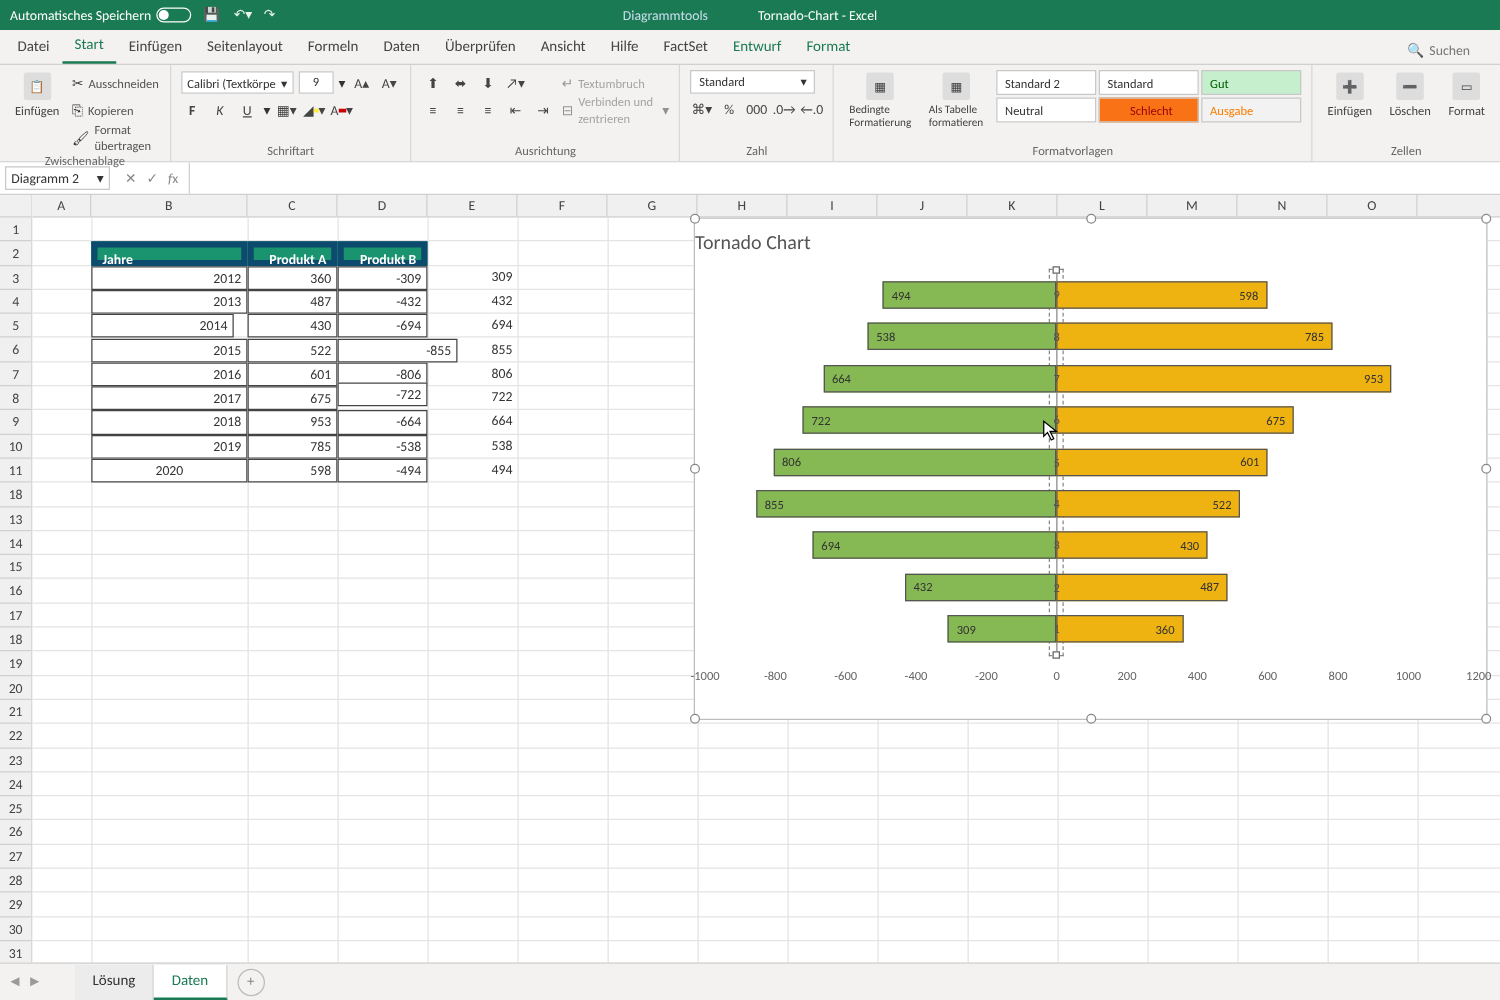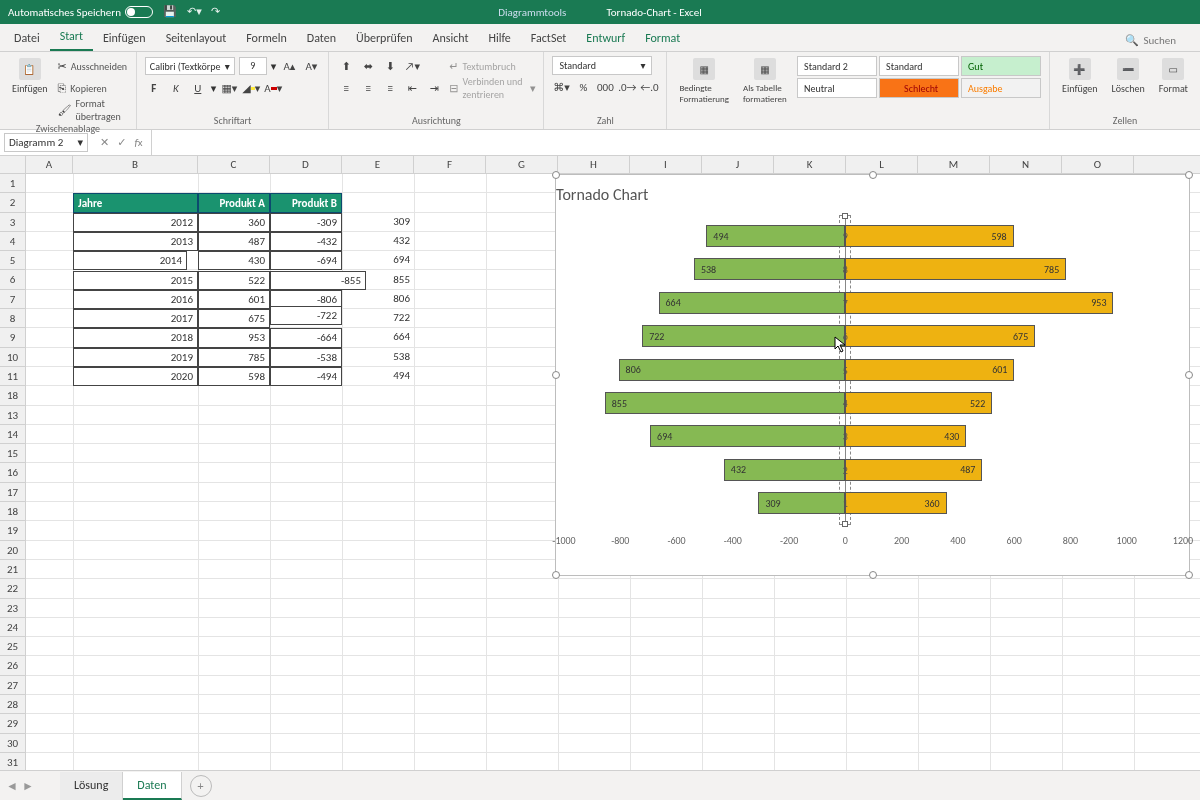--- a/index.html
+++ b/index.html
@@ -58,21 +58,21 @@
   .colhdrs { height:18px; display:flex; background:#f0f0f0; border-bottom:1px solid #d0d0d0;}
   .ch { border-right:1px solid #d0d0d0; text-align:center; font-size:11px; line-height:18px; color:#444;}
   .corner { height:18px; background:#f0f0f0; border-bottom:1px solid #d0d0d0;}
   .rh { height:19.3px; border-bottom:1px solid #d0d0d0; text-align:center; font-size:11px; line-height:19px; color:#444;}
   .cells { position:absolute; left:0; top:18px; right:0; bottom:0;}
   .gridlines-h { position:absolute; left:0; right:0; border-bottom:1px solid #e4e4e4; height:19.3px;}
   .gridlines-v { position:absolute; top:0; bottom:0; border-right:1px solid #e4e4e4;}
 
   
   .table-title { position:absolute; left:69px; top:0; width:338px; height:19.3px; background:#1a936f; color:#fff; font-weight:700; text-align:center; line-height:19px; font-size:13px; border:1px solid #444;}
-  .table-hdr { position:absolute; top:19.3px; height:19.3px; background:#1a936f; color:#fff; padding:0 4px; line-height:19px; font-size:11px; font-weight:600; border:1px solid #0c4a6e;}
+  .table-hdr { position:absolute; top:19.3px; height:19.3px; background:#1a936f; color:#fff; padding:0 4px; line-height:19px; font-size:11px; font-weight:600; border:5px solid #0c4a6e;}
   .cell { position:absolute; height:19.3px; border:1px solid #444; padding:0 4px; line-height:18px; font-size:11px; background:#fff;}
   .cell.r { text-align:right;}
   .plain-cell { position:absolute; height:19.3px; padding:0 4px; line-height:18px; font-size:11px; text-align:right;}
 
   
   .chart-obj { position:absolute; background:#fff; border:1px solid #bdbdbd; }
   .chart-title { text-align:left; font-size:16px; color:#555; margin-top:10px; }
   .plot { position:absolute; left:8px; right:8px; top:40px; bottom:50px;}
   .bar-row { position:absolute; left:0; right:0; height:22px; }
   .bar-seg { position:absolute; top:0; height:22px; border:1px solid #555; font-size:10px; display:flex; align-items:center; padding:0 6px;}
@@ -237,20 +237,21 @@
         </div>
       <div class="style-grid" id="style-grid">
           <div class="style-cell ">Standard 2</div>
           <div class="style-cell ">Standard</div>
           <div class="style-cell style-good">Gut</div>
           <div class="style-cell ">Neutral</div>
           <div class="style-cell style-bad">Schlecht</div>
           <div class="style-cell style-calc">Ausgabe</div>
         </div>
     </div>
+    <div class="group-label">Formatvorlagen</div>
   </div>
   <div class="group" style="border-right:none">
     <div class="group-content">
       <div class="big-btn">
           <span class="ico">➕</span>
           <span>Einfügen</span>
         </div>
       <div class="big-btn">
           <span class="ico">➖</span>
           <span>Löschen</span>
@@ -407,21 +408,21 @@
         <div class="cell r" style="left: 244px; top: 132px; width: 72px;">-722</div>
         <div class="plain-cell" style="left: 316px; top: 135.1px; width: 72px;">722</div>
         <div class="cell r" style="left: 47px; top: 154.4px; width: 125px;">2018</div>
         <div class="cell r" style="left: 172px; top: 154.4px; width: 72px;">953</div>
         <div class="cell r" style="left: 244px; top: 154.4px; width: 72px;">-664</div>
         <div class="plain-cell" style="left: 316px; top: 154.4px; width: 72px;">664</div>
         <div class="cell r" style="left: 47px; top: 173.7px; width: 125px;">2019</div>
         <div class="cell r" style="left: 172px; top: 173.7px; width: 72px;">785</div>
         <div class="cell r" style="left: 244px; top: 173.7px; width: 72px;">-538</div>
         <div class="plain-cell" style="left: 316px; top: 173.7px; width: 72px;">538</div>
-        <div class="cell r" style="left: 47px; top: 193px; width: 125px;">2020</div>
+        <div class="cell r" style="left: 47px; top: 193px; width: 125px; text-align: center;">2020</div>
         <div class="cell r" style="left: 172px; top: 193px; width: 72px;">598</div>
         <div class="cell r" style="left: 244px; top: 193px; width: 72px;">-494</div>
         <div class="plain-cell" style="left: 316px; top: 193px; width: 72px;">494</div>
         <div class="chart-obj" style="left: 529px; top: 0px; width: 635px; height: 402px;">
           <div class="sel-handle" style="left: 0%; top: 0%;"></div>
           <div class="sel-handle" style="left: 50%; top: 0%;"></div>
           <div class="sel-handle" style="left: 100%; top: 0%;"></div>
           <div class="sel-handle" style="left: 0%; top: 50%;"></div>
           <div class="sel-handle" style="left: 100%; top: 50%;"></div>
           <div class="sel-handle" style="left: 0%; top: 100%;"></div>

